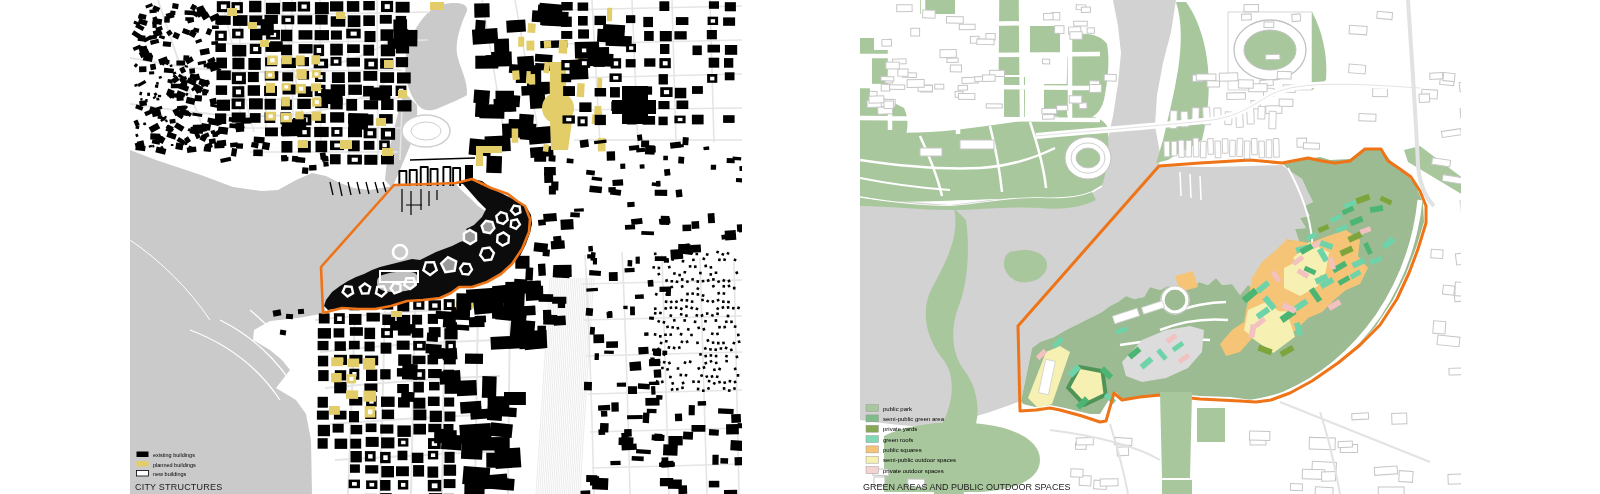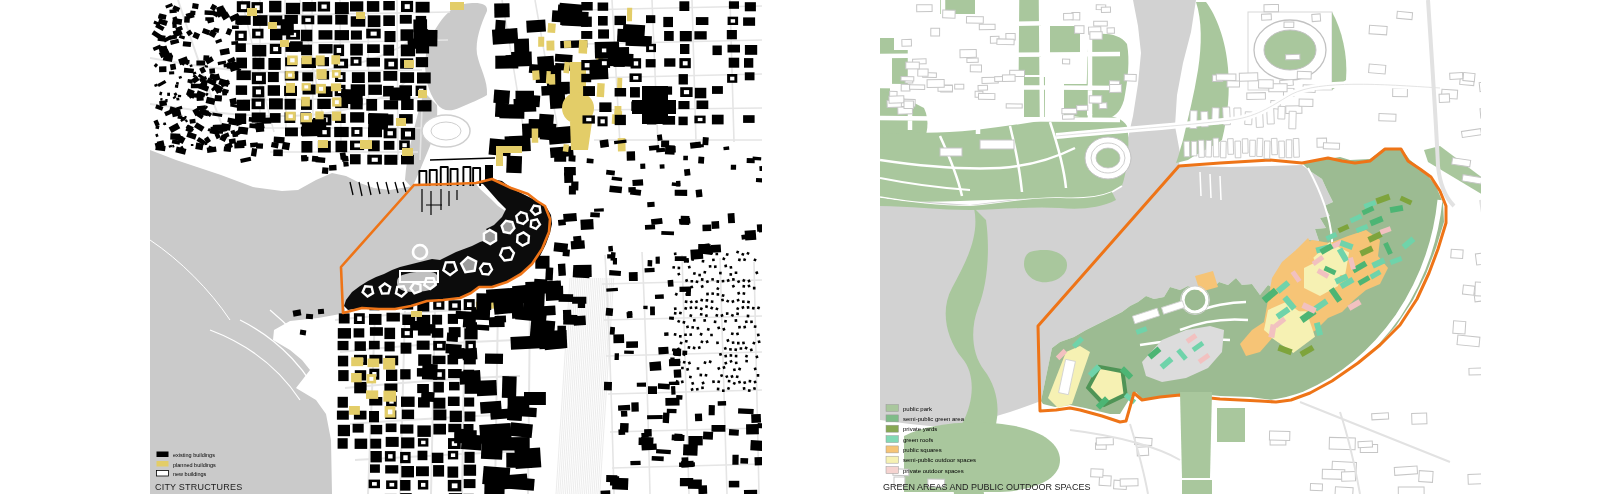--- a/index.html
+++ b/index.html
@@ -1,15 +1,15 @@
 <!DOCTYPE html>
 <html><head><meta charset="utf-8">
 <style>
 html,body{margin:0;padding:0;background:#fff;}
-#page{position:relative;width:1461px;height:494px;overflow:hidden;font-family:"Liberation Sans",sans-serif;margin-left:20px;}
+#page{position:relative;width:1461px;height:494px;overflow:hidden;font-family:"Liberation Sans",sans-serif;}
 #left{position:absolute;left:130px;top:0;}
 #right{position:absolute;left:860px;top:0;}
 text{font-family:"Liberation Sans",sans-serif;}
 </style></head>
 <body>
 <div id="page">
 
 <div id="left"><svg width="612" height="494" viewBox="0 0 612 494">
 <rect width="612" height="494" fill="#fff"></rect>
 

